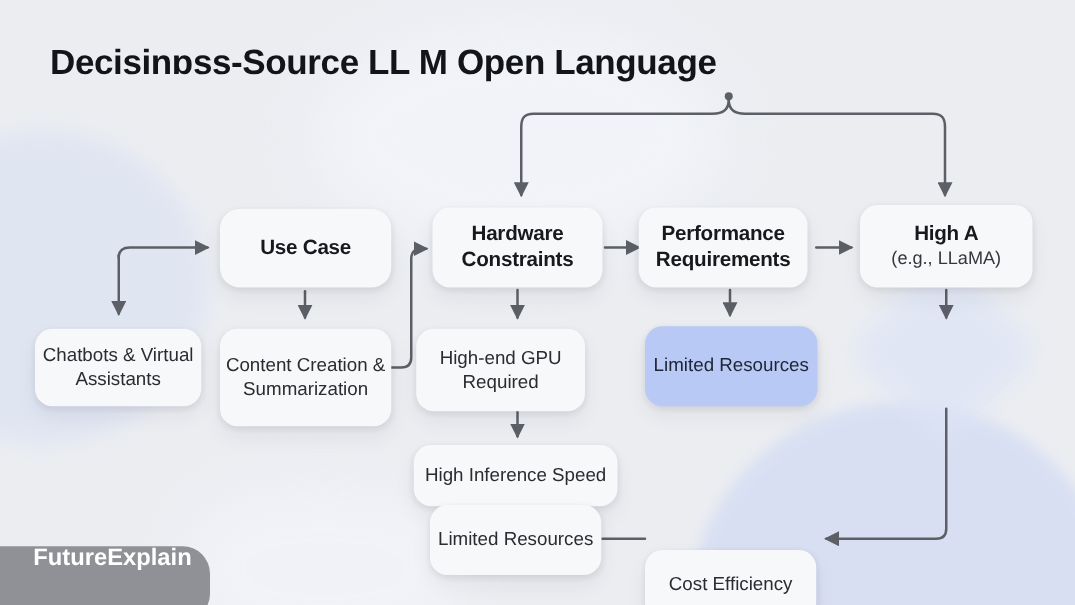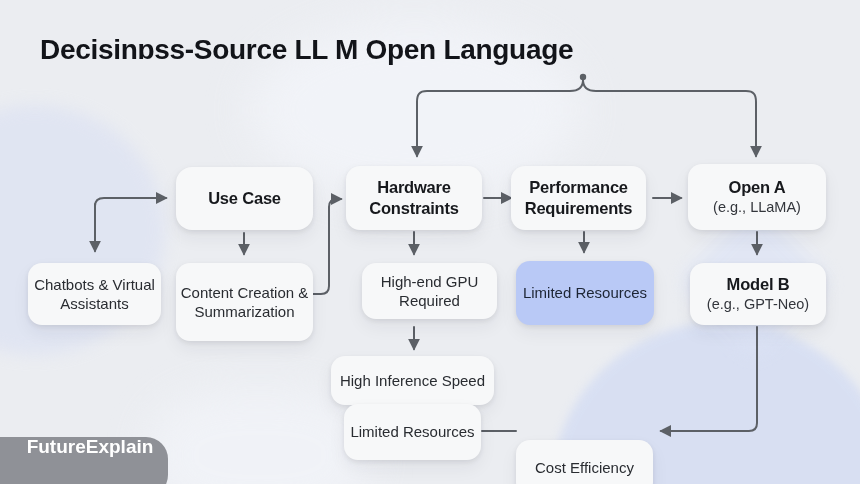--- a/index.html
+++ b/index.html
@@ -27,21 +27,21 @@
   .node .sub{font-size:14.5px;color:#33363c;}
   .node.blue{background:#b9c9f6;color:#1d2534;}
 
   
   .n-use-case{left:176px;top:167px;width:137px;height:63px;border-radius:16px;}
   .n-hardware{left:346px;top:166px;width:136px;height:64px;text-align:center;}
   .n-performance{left:511px;top:166px;width:135px;height:64px;}
   .n-model-a{left:688px;top:164px;width:138px;height:66px;}
   .n-chatbots{left:28px;top:263px;width:133px;height:62px;}
   .n-content{left:176px;top:263px;width:137px;height:78px;}
-  .n-gpu{left:362px;top:263px;width:135px;height:56px;}
+  .n-gpu{left:333px;top:263px;width:135px;height:66px;}
   .n-limited-mid{left:516px;top:261px;width:138px;height:64px;}
   .n-model-b{left:690px;top:263px;width:136px;height:62px;}
   .n-inference{left:331px;top:356px;width:163px;height:49px;}
   .n-limited-bottom{left:344px;top:404px;width:137px;height:56px;}
   .n-cost{left:516px;top:404px;width:137px;height:56px;margin-top:36px;}
 
   .badge{position:absolute;left:0;top:437px;z-index:3;width:168px;height:60px;
          background:#8f9197;border-radius:0 22px 22px 0;color:#fff;
          display:flex;flex-direction:row;justify-content:center;padding-left:12px;box-sizing:border-box;}
   .badge .b1{font-size:19px;font-weight:700;line-height:1.05;}
@@ -91,44 +91,40 @@
 
   <div class="node n-hardware">
     <span class="bold">Hardware Constraints</span>
   </div>
 
   <div class="node n-performance">
     <span class="bold">Performance Requirements</span>
   </div>
 
   <div class="node n-model-a">
-    <span class="bold">Open A</span>
+    <span class="bold">High A</span>
     <span class="sub">(e.g., LLaMA)</span>
   </div>
 
   <div class="node n-chatbots">
     <span>Chatbots &amp; Virtual Assistants</span>
   </div>
 
   <div class="node n-content">
     <span>Content Creation &amp; Summarization</span>
   </div>
 
   <div class="node n-gpu">
     <span>High-end GPU Required</span>
   </div>
 
   <div class="node blue n-limited-mid">
     <span>Limited Resources</span>
   </div>
 
-  <div class="node n-model-b">
-    <span class="bold">Model B</span>
-    <span class="sub">(e.g., GPT-Neo)</span>
-  </div>
 
   <div class="node n-inference">
     <span>High Inference Speed</span>
   </div>
 
   <div class="node n-limited-bottom">
     <span>Limited Resources</span>
   </div>
 
   <div class="node n-cost">

